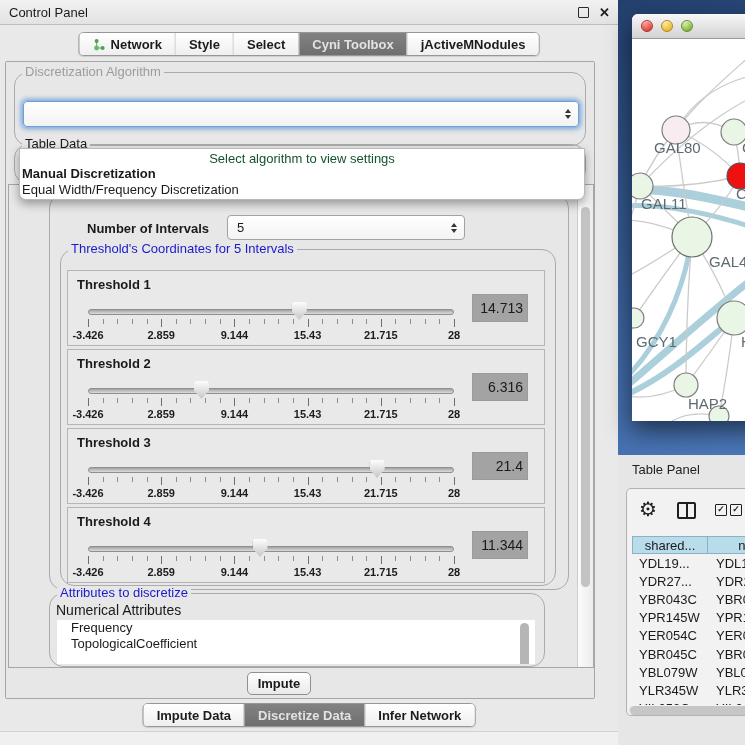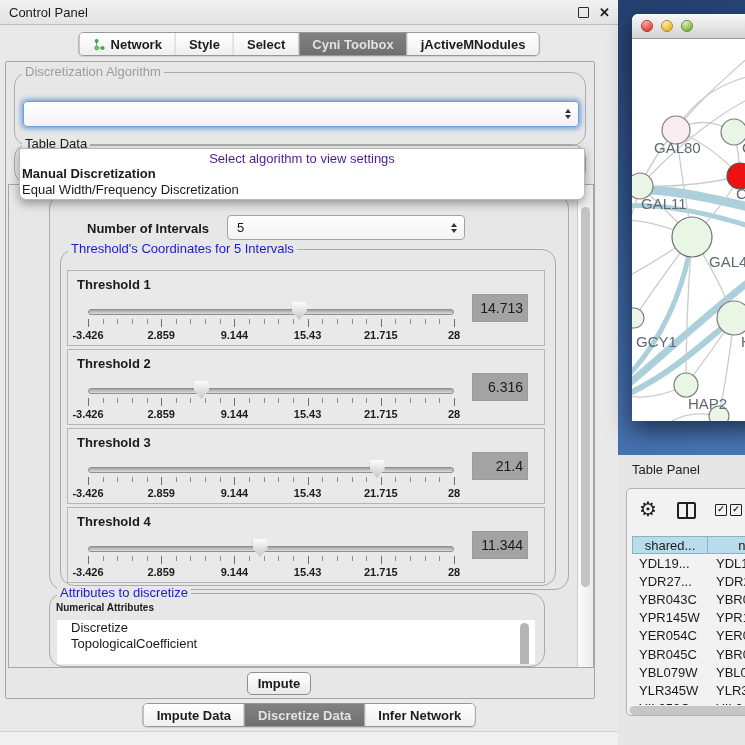--- a/index.html
+++ b/index.html
@@ -30,21 +30,21 @@
   .gtitle.blue{color:var(--blue-title)}
   .combo{position:absolute;background:linear-gradient(#ffffff,#f3f3f3);border:1px solid #a2a2a2;border-radius:4px;
        font-size:13px;display:flex;align-items:center;padding:0 9px;box-sizing:border-box}
   .combo.focus{border-color:var(--focus-ring);box-shadow:0 0 5px 2px rgba(98,152,216,.85)}
   .spin{position:absolute;right:7px;top:50%;transform:translateY(-50%);display:flex;flex-direction:column;gap:2px}
   .tri-up{width:0;height:0;border-left:3.5px solid transparent;border-right:3.5px solid transparent;border-bottom:4.5px solid #333}
   .tri-dn{width:0;height:0;border-left:3.5px solid transparent;border-right:3.5px solid transparent;border-top:4.5px solid #333}
   
   .popup{position:absolute;left:13px;top:86px;width:564px;height:50px;background:#fff;border:1px solid #b9b9b9;
        border-radius:0 0 7px 7px;box-shadow:0 4px 10px rgba(0,0,0,.35);z-index:30;font-size:13px}
-  .popup .hint{position:absolute;top:2px;left:0;right:0;text-align:center;color:#4c1d95}
+  .popup .hint{position:absolute;top:2px;left:0;right:0;text-align:center;color:#14532d}
   .popup .opt1{position:absolute;top:17px;left:2px;font-weight:bold}
   .popup .opt2{position:absolute;top:33px;left:2px}
   
   .sp{position:absolute;left:2px;top:122px;width:584px;height:482px;border:1px solid #a6a6a6;background:#e7e7e7;
       box-sizing:content-box;overflow:hidden}
   .vsb{position:absolute;right:0;top:0;bottom:0;width:15px;background:linear-gradient(90deg,#fbfbfb,#ececec);border-left:1px solid #cdcdcd}
   .vsb-th{position:absolute;left:3px;width:9px;top:22px;height:380px;border-radius:5px;background:#c3c3c3}
   .num-label{position:absolute;left:37px;top:26px;font-size:13px;font-weight:bold}
   
   .thp{position:absolute;left:6px;width:478px;height:76px;border:1px solid #b5b5b5;background:#e9e9e9;box-sizing:border-box}
@@ -55,21 +55,21 @@
   .thumb{position:absolute;top:1px;width:15px;height:18px;margin-left:-7.5px;
          background:linear-gradient(#fdfdfd,#c6c6c6);
          clip-path:polygon(10% 0,90% 0,100% 14%,100% 52%,50% 100%,0 52%,0 14%);
          filter:drop-shadow(0 0 1px #666)}
   .ticks{position:absolute;left:0;right:0;top:18px;height:5px;
          background:repeating-linear-gradient(to right,#8d8d8d 0,#8d8d8d 1px,transparent 1px,transparent 4%)}
   .mt{position:absolute;top:18px;width:1px;height:8px;background:#6e6e6e}
   .tl{position:absolute;top:28px;font-size:11px;font-weight:bold;color:#1c1c1c;transform:translateX(-50%);white-space:nowrap}
   .vb{position:absolute;left:404px;top:23px;width:56px;height:28px;background:#a3a3a3;border:1px solid #9b9b9b;
       font-size:14px;display:flex;align-items:center;justify-content:flex-end;padding-right:4px;box-sizing:border-box}
-  .attr-sub{position:absolute;left:6px;top:8px;font-size:10px;font-weight:bold}
+  .attr-sub{position:absolute;left:6px;top:8px;font-size:14px;font-weight:normal}
   .attr-list{position:absolute;left:7px;top:26px;width:478px;height:44px;background:#fff;overflow:hidden}
   .attr-list .li{font-size:13px;line-height:16px;padding-left:14px;white-space:nowrap}
   .attr-th{position:absolute;left:463px;top:3px;width:9px;height:58px;border-radius:5px;background:#b5b5b5}
   .apply-btn{position:absolute;left:241px;top:610px;width:62px;height:21px;border:1px solid #8f8f8f;border-radius:5px;
       background:linear-gradient(#ffffff,#e9e9e9);font-size:13px;font-weight:bold;display:flex;align-items:center;justify-content:center}
   
   .rp{position:absolute;left:618px;top:0;width:127px;height:745px}
   .desktop{position:absolute;left:0;top:0;width:127px;height:455px;
       background:linear-gradient(160deg,var(--desktop-top) 0%,#33588f 45%,var(--desktop-bottom) 100%)}
   .macwin{position:absolute;left:14px;top:14px;width:180px;height:407px;border-radius:6px 6px 0 0;overflow:hidden;
@@ -264,21 +264,21 @@
             </div>
             <div class="vb">11.344</div>
           </div>
         </div>
       </div>
 
       <div class="group" style="left:40px;top:408px;width:496px;height:74px">
         <span class="gtitle blue">Attributes to discretize</span>
         <span class="attr-sub">Numerical Attributes</span>
         <div class="attr-list">
-          <div class="li">Discretize</div>
+          <div class="li">Frequency</div>
           <div class="li">TopologicalCoefficient</div>
           <div class="attr-th"></div>
         </div>
       </div>
 
       <div class="vsb">
           <div class="vsb-th"></div>
         </div>
     </div>
 

